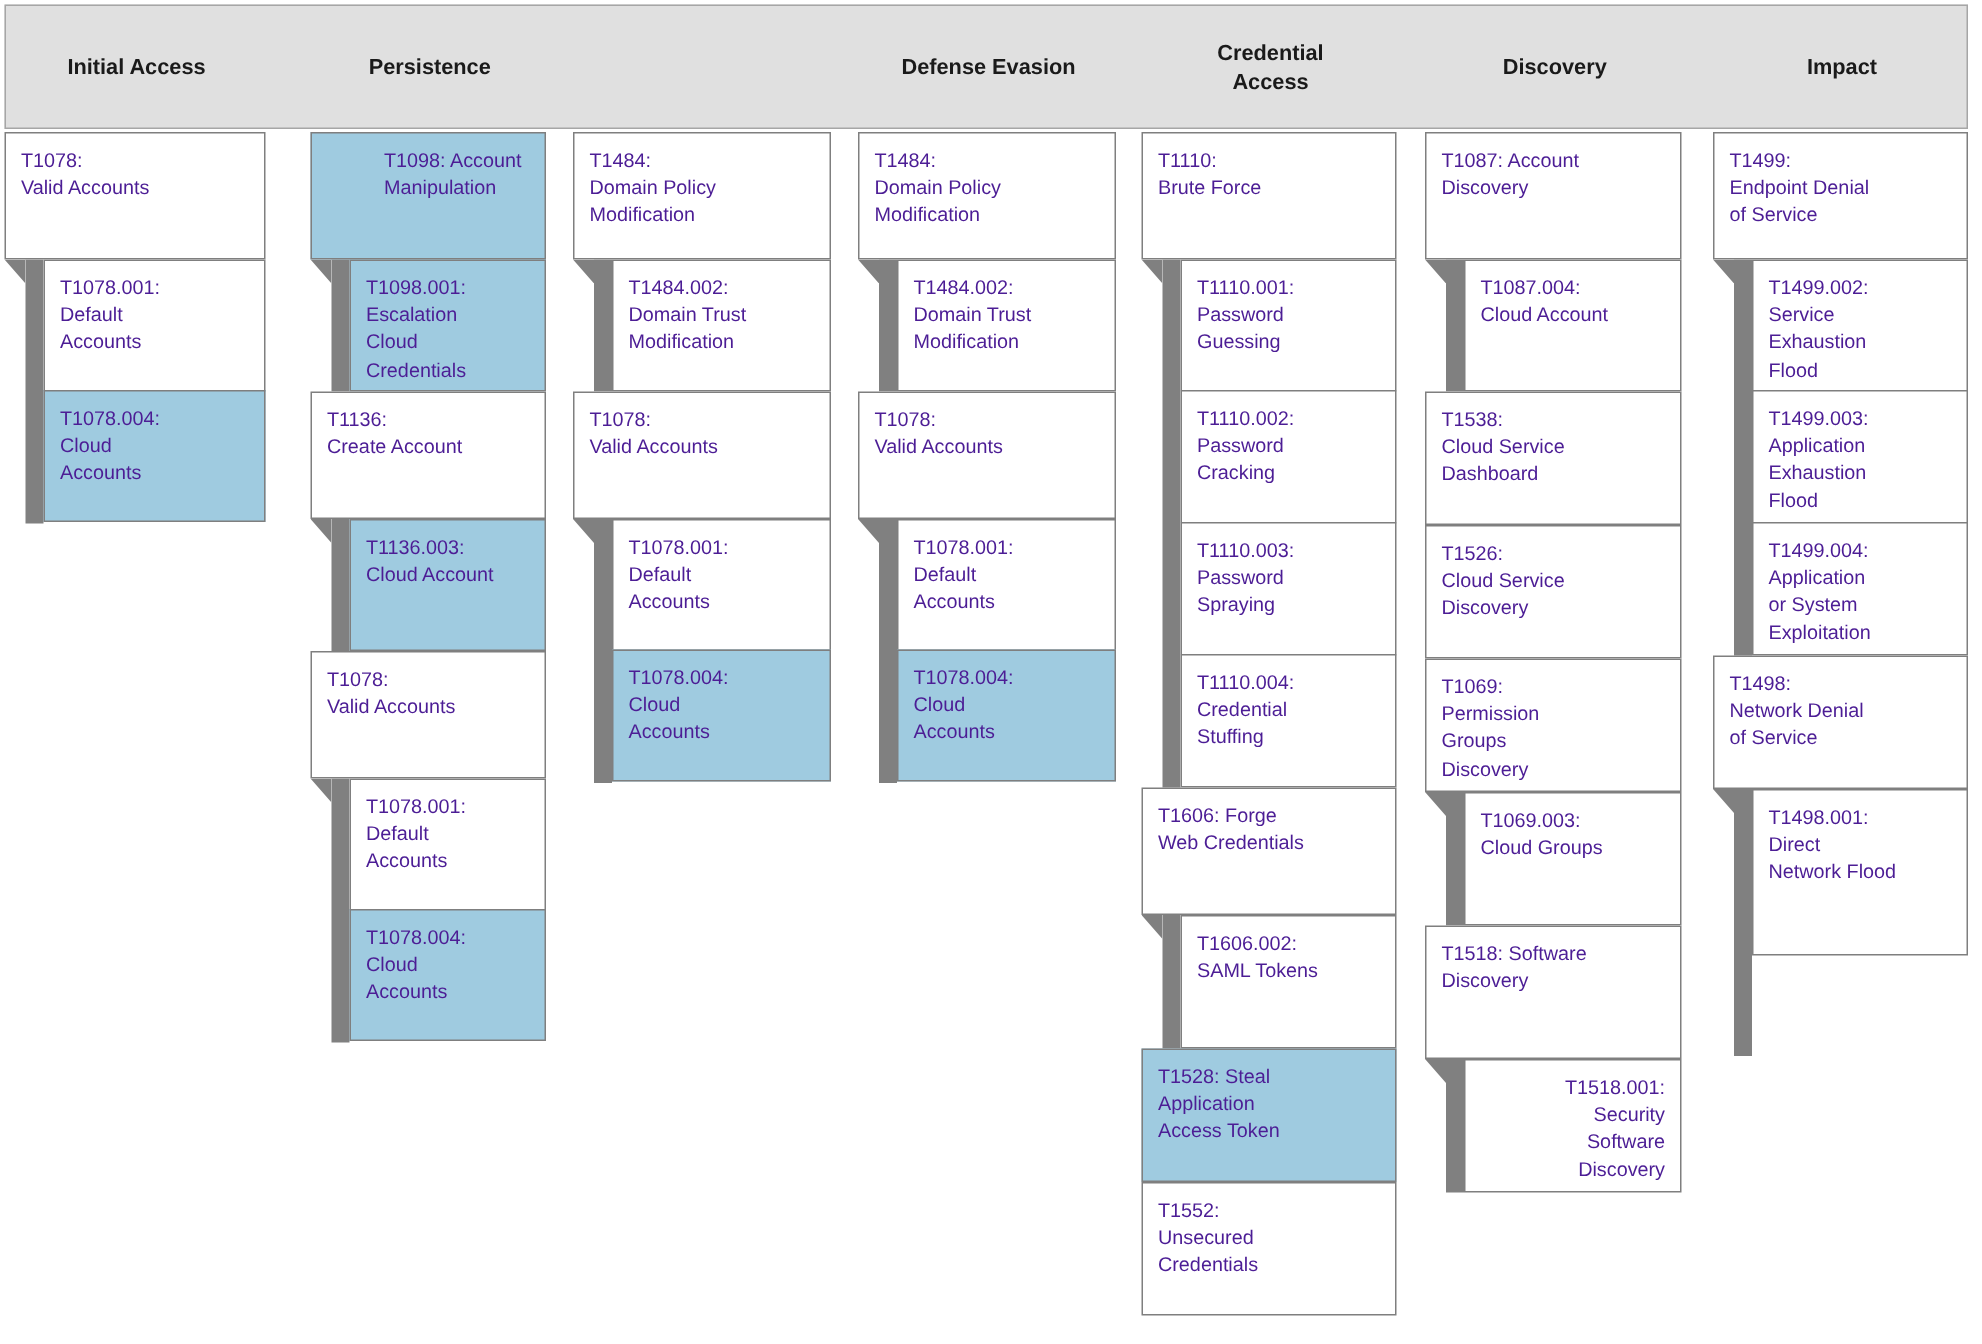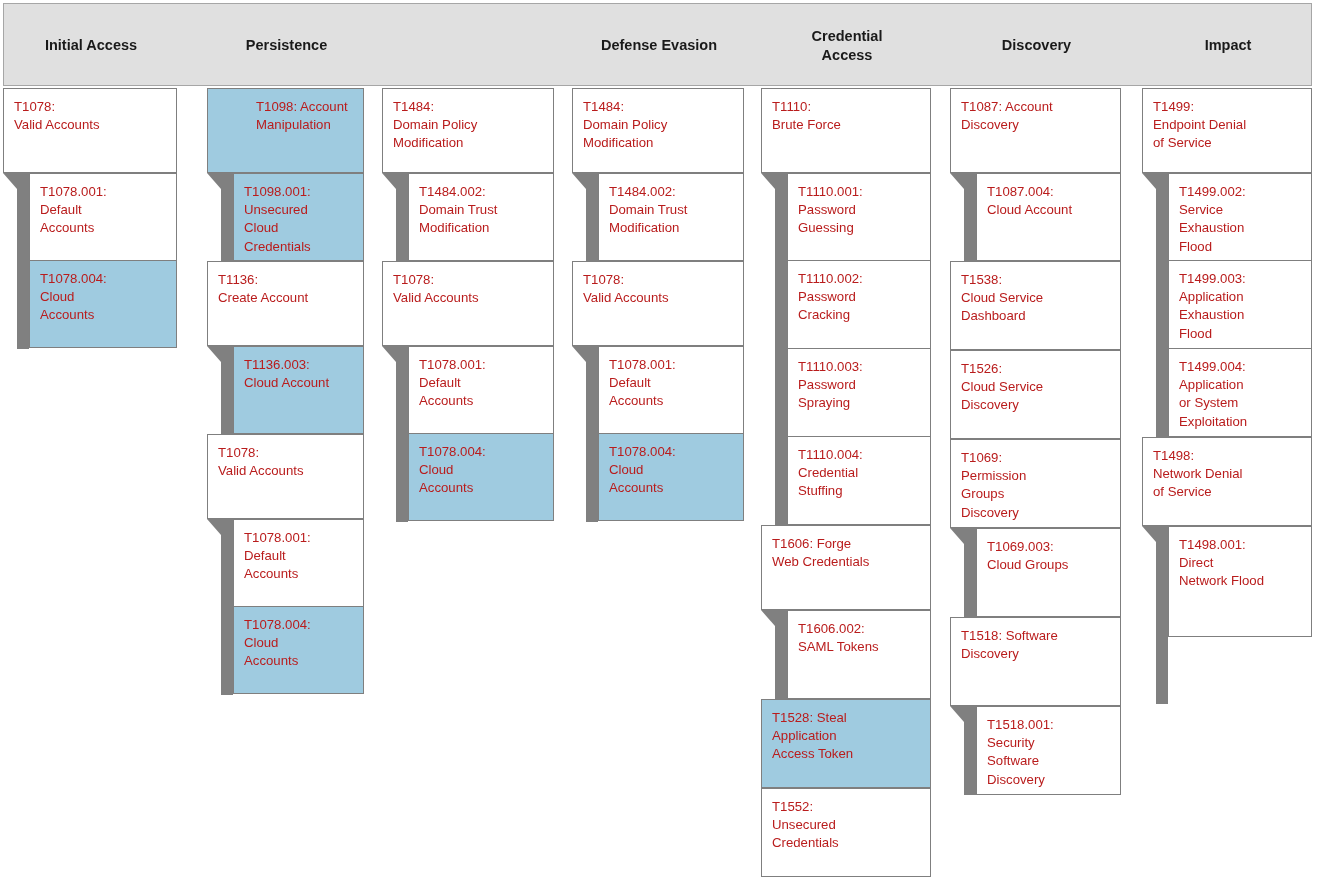--- a/index.html
+++ b/index.html
@@ -72,21 +72,21 @@
   }
 
   .box {
     position: relative;
     z-index: 2;
     background: #ffffff;
     border: 1px solid #7f7f7f;
     padding: 9px 10px 0 10px;
     font-size: 13.2px;
     line-height: 1.38;
-    color: #b91c1c;
+    color: #4c1d95;
     overflow: hidden;
   }
   .box.parent  { margin-left: 0px; }
   .box.sub     { margin-left: 26px; }
   .box.hl      { background: #9fcbe0; }
   .box .txt    { display: block; white-space: pre-line; }
 </style>
 </head>
 <body>
 
@@ -124,21 +124,21 @@
       </div>
       <div class="column" style="left: 207px; width: 157px;">
         <div class="group">
           <div class="box parent hl" style="height: 85px; padding-left: 48px;">
             <span class="txt">T1098: Account
 Manipulation</span>
           </div>
           <div class="spine" style="top: 85px; height: 88px;"></div>
           <div class="box sub hl" style="height: 88px; margin-top: 0px;">
             <span class="txt">T1098.001:
-Unsecured
+Escalation
 Cloud
 Credentials</span>
           </div>
         </div>
         <div class="group">
           <div class="box parent" style="height: 85px;">
             <span class="txt">T1136:
 Create Account</span>
           </div>
           <div class="spine" style="top: 85px; height: 88px;"></div>
@@ -321,21 +321,21 @@
             <span class="txt">T1069.003:
 Cloud Groups</span>
           </div>
         </div>
         <div class="group">
           <div class="box parent" style="height: 89px;">
             <span class="txt">T1518: Software
 Discovery</span>
           </div>
           <div class="spine" style="top: 89px; height: 89px;"></div>
-          <div class="box sub" style="height: 89px; margin-top: 0px;">
+          <div class="box sub" style="height: 89px; margin-top: 0px; text-align: right;">
             <span class="txt">T1518.001:
 Security
 Software
 Discovery</span>
           </div>
         </div>
       </div>
       <div class="column" style="left: 1142px; width: 170px;">
         <div class="group">
           <div class="box parent" style="height: 85px;">

